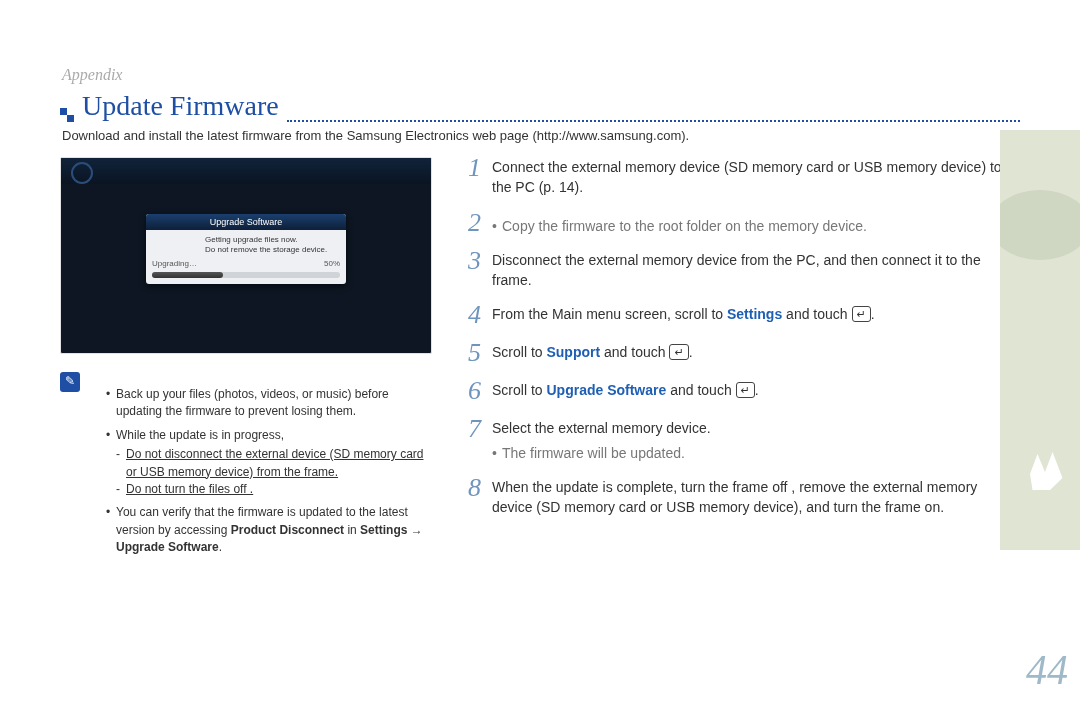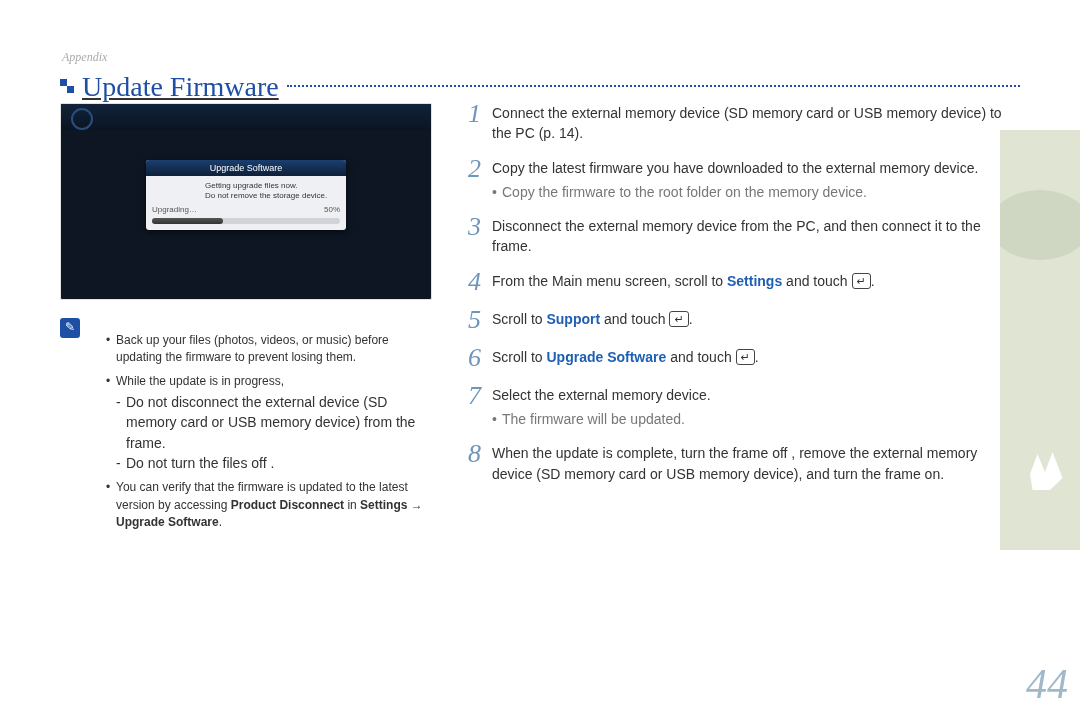--- a/index.html
+++ b/index.html
@@ -1,18 +1,18 @@
 <!DOCTYPE html>
 <html><head>
 <meta charset="utf-8">
 <style>
   html,body{margin:0;padding:0;font-family:Arial,Helvetica,sans-serif;background:#fff;color:#333;}
   .page{position:relative;width:1080px;height:712px;box-sizing:border-box;padding:50px 60px 40px 60px;}
-  .section-label{font-size:12px;color:#aaa;margin:0 0 6px 2px;font-family:"Times New Roman",serif;font-style:italic;}
-  .title-row{display:flex;align-items:flex-start;text-decoration:underline;}
+  .section-label{font-size:16px;color:#aaa;margin:16px 0 6px 2px;font-family:"Times New Roman",serif;font-style:italic;}
+  .title-row{display:flex;align-items:flex-end;margin-bottom:6px;}
   .title-icon{width:14px;height:14px;background:#1e4fa4;display:flex;flex-wrap:wrap;margin-right:8px;margin-top:8px;}
   .title-icon span{width:7px;height:7px;box-sizing:border-box;}
   .title-icon .a{background:#1e4fa4;}
   .title-icon .b{background:#fff;}
   .title-text{font-family:"Times New Roman",serif;font-size:28px;color:#1e4fa4;}
   .title-dots{flex:1;border-bottom:2px dotted #1e4fa4;height:14px;margin-left:8px;}
   .intro{font-size:13px;color:#333;margin:0 0 14px 2px;}
   .body{display:flex;gap:28px;}
   .left-col{width:380px;flex:0 0 380px;}
   .right-col{flex:1;}
@@ -26,55 +26,56 @@
   .dlg-prog-row{display:flex;justify-content:space-between;align-items:flex-end;padding:0 6px 4px;color:#555;}
   .dlg-bar{height:6px;background:#d0d4d9;margin:0 6px 6px;border-radius:3px;position:relative;}
   .dlg-bar::after{content:"";position:absolute;left:0;top:0;bottom:0;width:38%;background:linear-gradient(#555,#333);border-radius:3px;}
   
   .note-block{display:flex;margin-top:16px;font-size:12px;line-height:1.45;color:#333;}
   .note-icon{width:20px;height:20px;background:#1e4fa4;color:#fff;border-radius:3px;display:flex;align-items:center;justify-content:center;font-size:12px;flex:0 0 20px;margin-right:10px;margin-top:2px;}
   .note-list{margin:16px;padding:0;list-style:none;}
   .note-list>li{position:relative;padding-left:10px;margin-bottom:6px;}
   .note-list>li::before{content:"•";position:absolute;left:0;top:0;}
   .sub-list{margin:2px 0 0 0;padding:0;list-style:none;}
-  .sub-list>li{position:relative;padding-left:10px;font-size:14px;}
+  .sub-list>li{position:relative;padding-left:10px;font-size:12px;text-decoration:underline;}
   .sub-list>li::before{content:"-";position:absolute;left:0;top:0;}
   
   .steps{margin:0;padding:0;list-style:none;font-size:14px;color:#333;line-height:1.45;}
   .step{display:flex;margin-bottom:14px;}
   .step-num{font-family:"Times New Roman",serif;font-size:26px;color:#6f95be;width:24px;flex:0 0 24px;font-style:italic;line-height:1;margin-top:-2px;}
   .step-body{flex:1;}
   .step-sub{font-size:14px;color:#777;margin-top:4px;padding-left:10px;position:relative;}
   .step-sub::before{content:"•";position:absolute;left:0;}
   .hl{color:#1e5fb4;font-weight:bold;}
   .enter-icon{display:inline-block;border:1.3px solid #444;border-radius:3px;padding:0 4px;font-size:11px;line-height:14px;vertical-align:1px;background:#fff;}
   
   .side-art{position:absolute;right:0;top:130px;width:80px;height:420px;background:#dfe4d3;overflow:hidden;}
   .side-art::before{content:"";position:absolute;left:-10px;top:60px;width:100px;height:70px;background:#cfd6c2;border-radius:50%;}
   .side-art::after{content:"";position:absolute;left:20px;bottom:60px;width:50px;height:40px;background:#fff;clip-path:polygon(20% 60%,35% 10%,50% 55%,65% 5%,85% 70%,60% 100%,25% 100%);}
-  .page-num{position:absolute;right:12px;bottom:4px;font-family:"Times New Roman",serif;font-style:italic;font-size:42px;color:#9fb9c9;}
+  .page-num{position:absolute;right:12px;bottom:18px;font-family:"Times New Roman",serif;font-style:italic;font-size:42px;color:#9fb9c9;}
 </style>
 </head>
 <body>
 
 <div class="page">
 
   <div class="section-label">Appendix</div>
 
   <div class="title-row">
     <div class="title-icon">
       <span class="a"></span>
         <span class="b"></span>
         <span class="b"></span>
         <span class="a"></span>
     </div>
     <div class="title-text">Update Firmware</div>
     <div class="title-dots"></div>
   </div>
 
+  <div class="intro">Download and install the latest firmware from the Samsung Electronics web page (http://www.samsung.com).</div>
 
   <div class="body">
     <div class="left-col">
       <div class="shot">
         <div class="shot-top"></div>
         <div class="shot-clock"></div>
         <div class="dlg">
           <div class="dlg-h">Upgrade Software</div>
           <div class="dlg-msg">
             <div>Getting upgrade files now.</div>
@@ -108,21 +109,20 @@
 
     <div class="right-col">
       <ol class="steps">
         <li class="step">
             <div class="step-num">1</div>
             <div class="step-body">Connect the external memory device (SD memory card or USB memory device) to the PC (p. 14).</div>
           </li>
         <li class="step">
             <div class="step-num">2</div>
             <div class="step-body">
-          <span>Copy the latest firmware you have downloaded to the external memory device.</span>
           <div class="step-sub">Copy the firmware to the root folder on the memory device.</div>
         </div>
           </li>
         <li class="step">
             <div class="step-num">3</div>
             <div class="step-body">Disconnect the external memory device from the PC, and then connect it to the frame.</div>
           </li>
         <li class="step">
             <div class="step-num">4</div>
             <div class="step-body">

